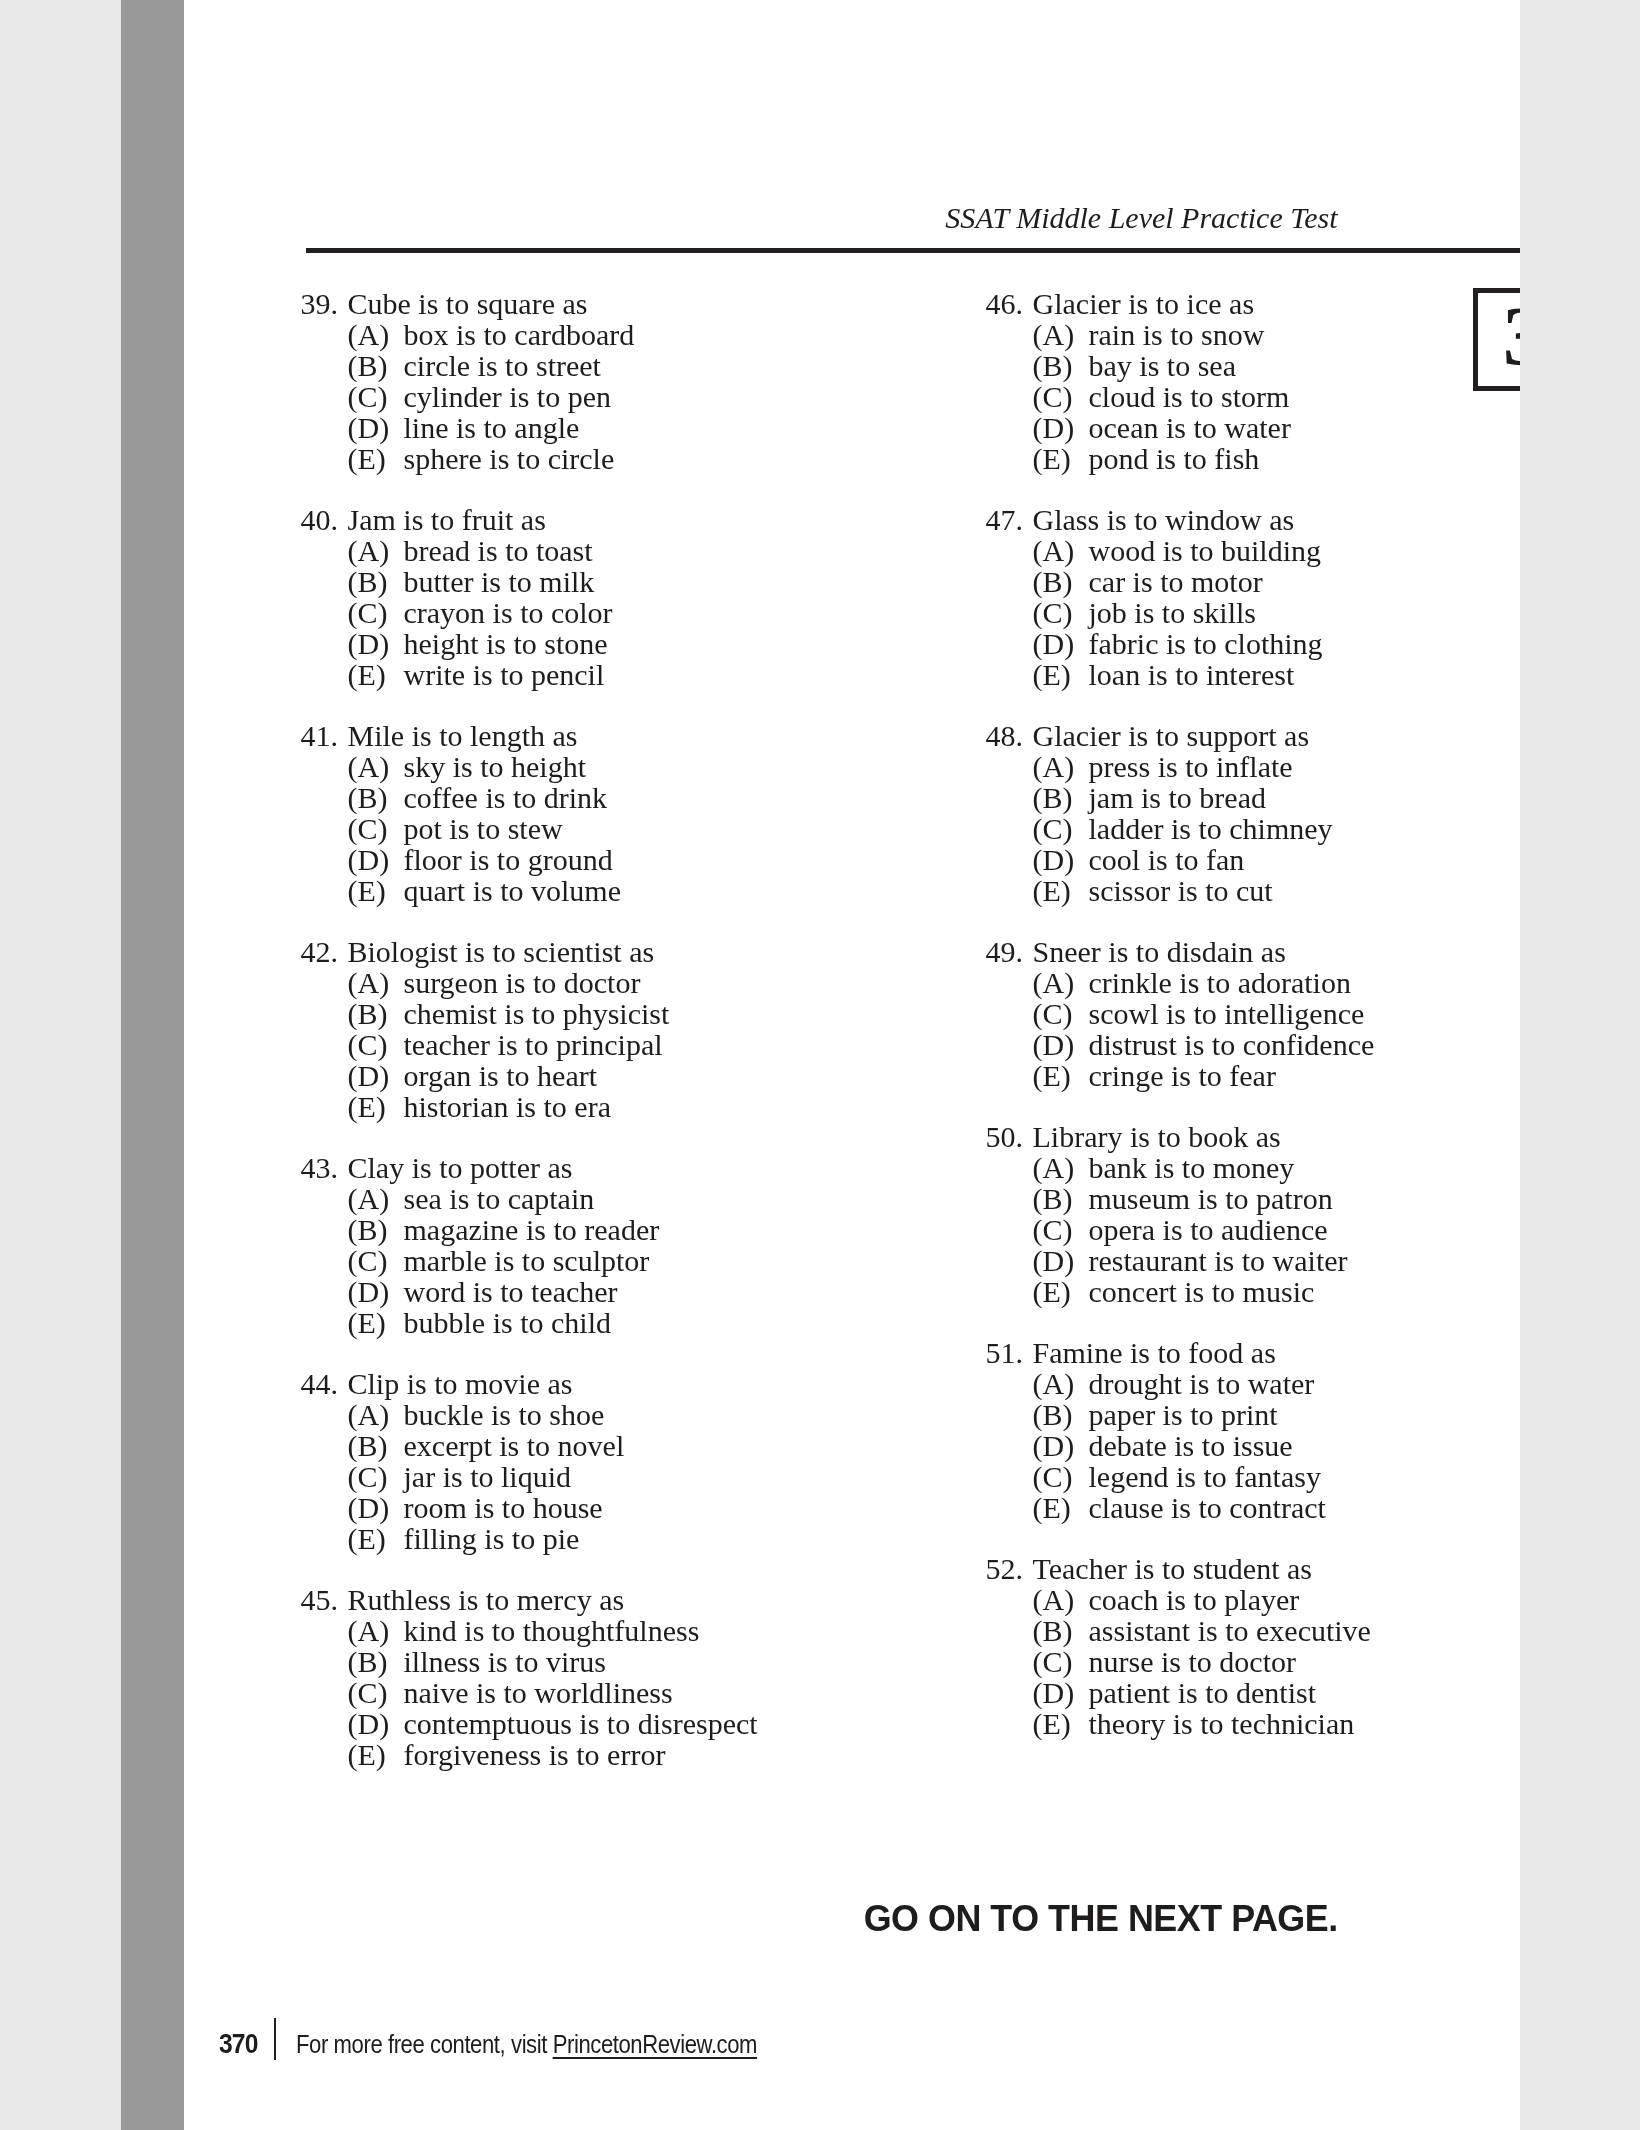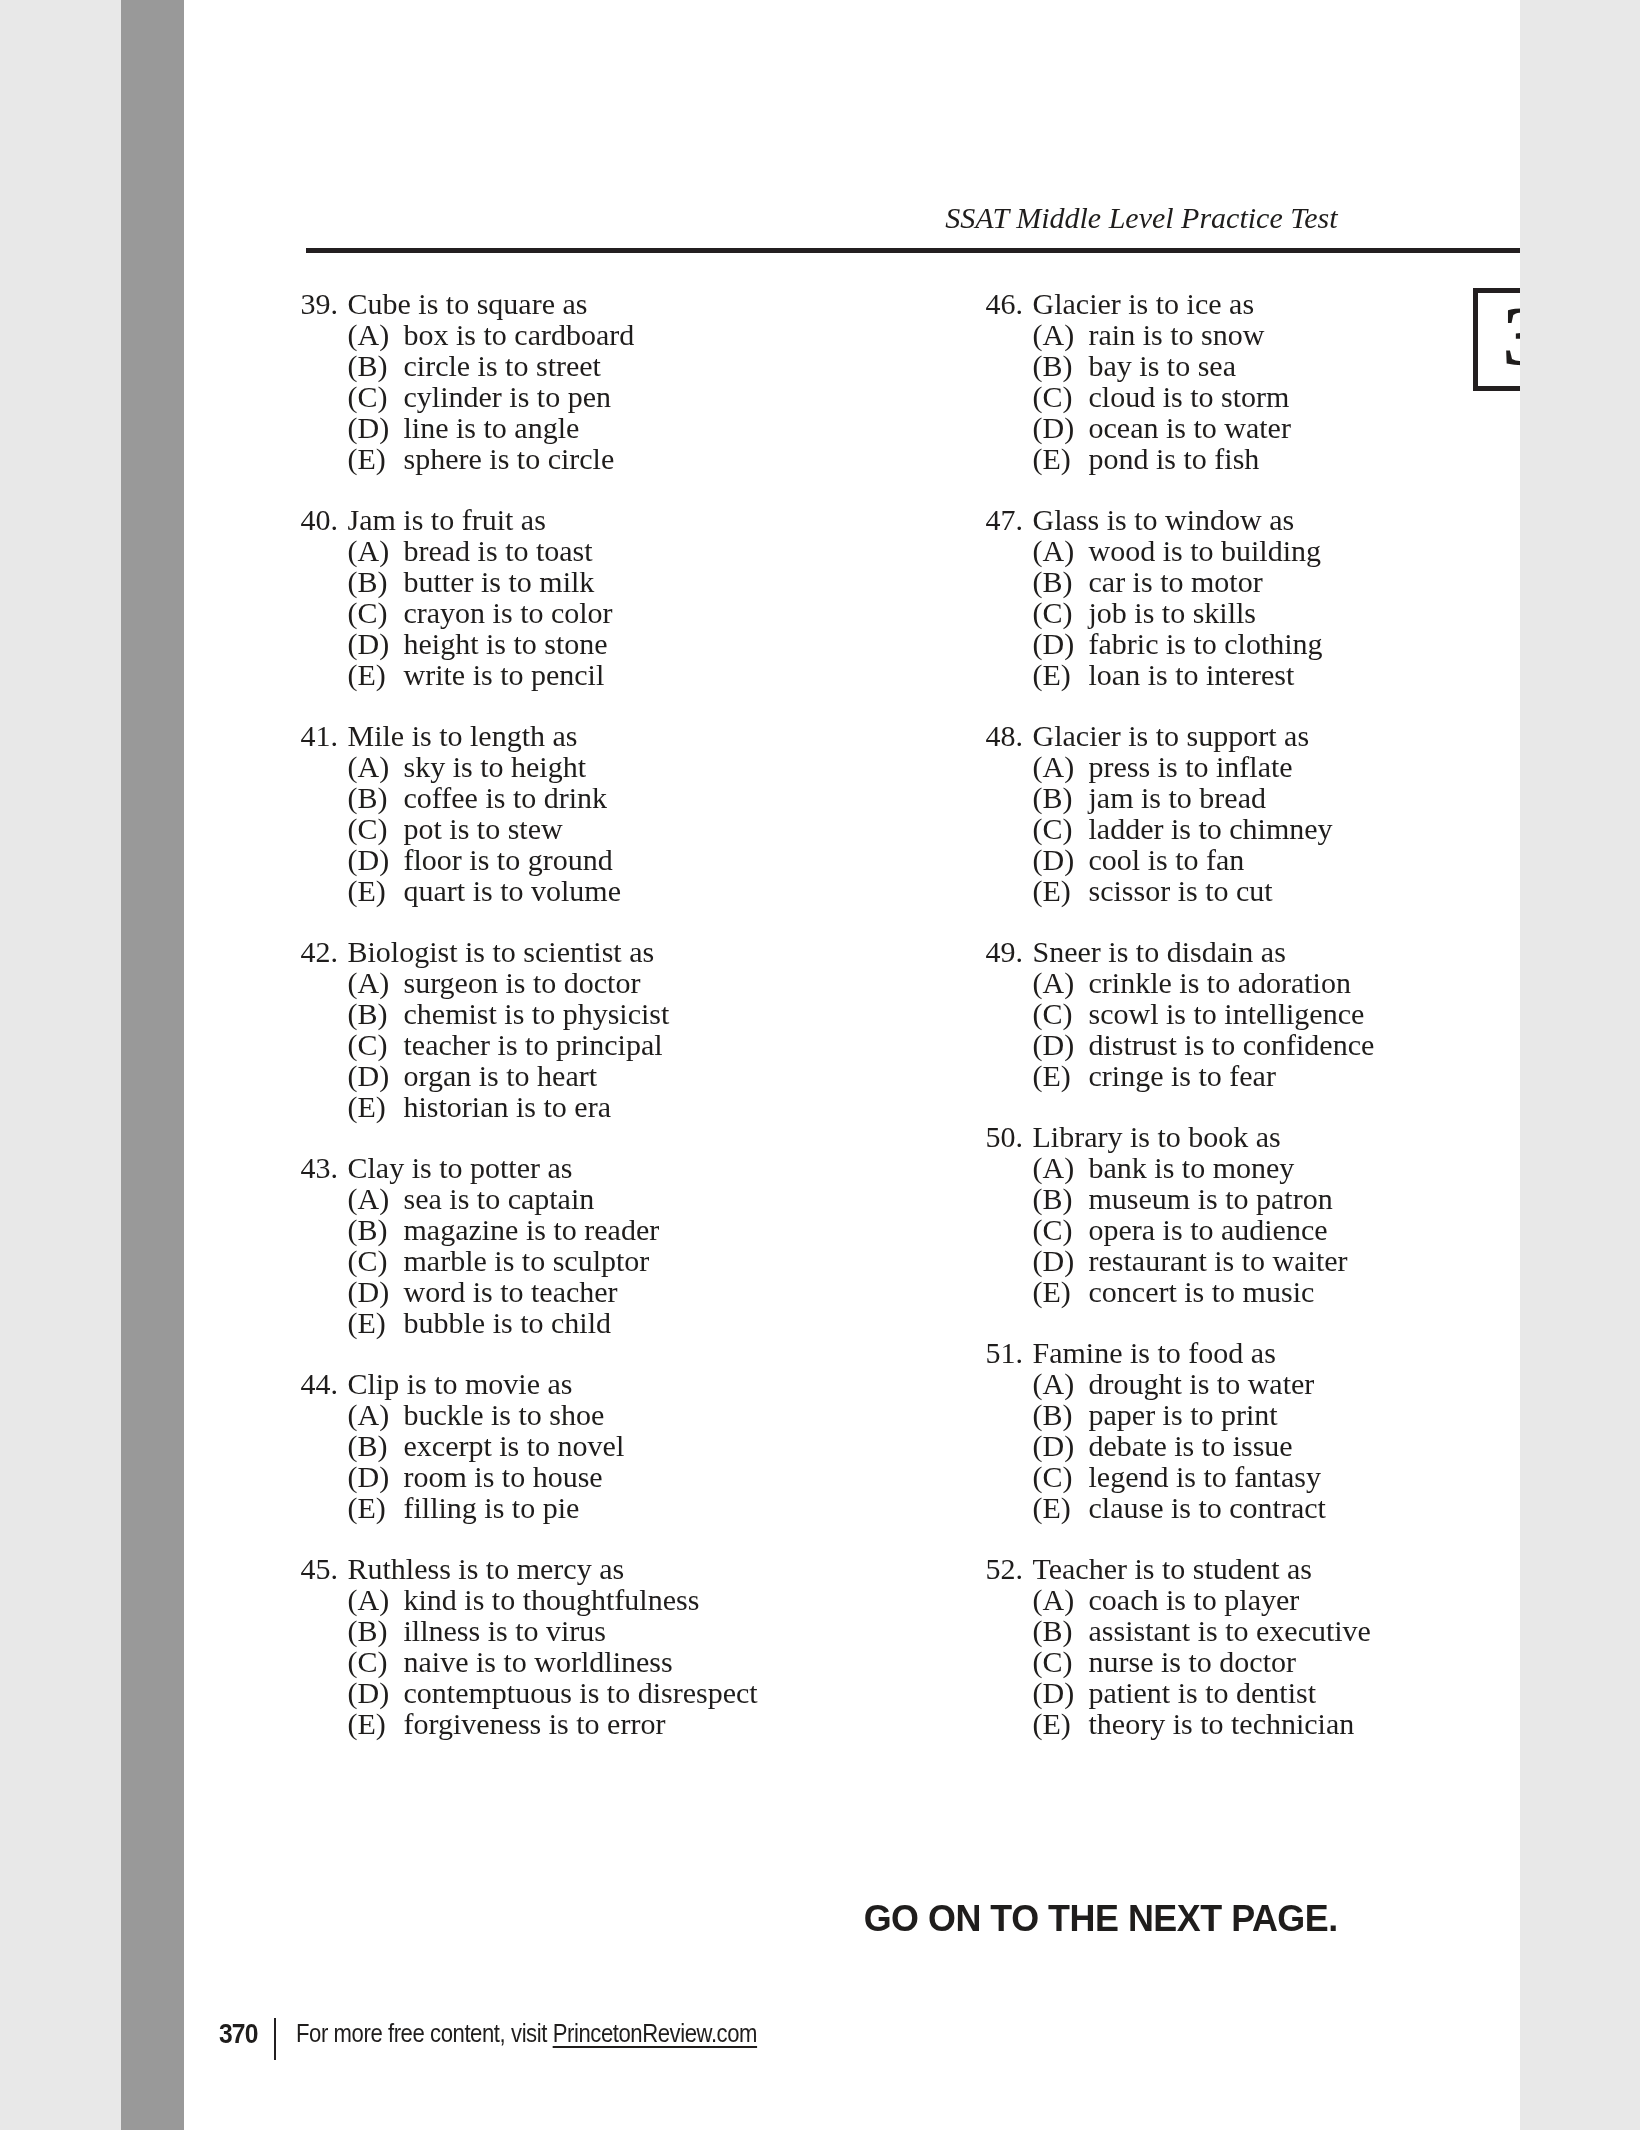--- a/index.html
+++ b/index.html
@@ -49,21 +49,21 @@
   .go-on{
     position:absolute;top:1897px;right:182px;
     font-family:"Liberation Sans", sans-serif;
     font-weight:bold;font-size:37px;line-height:44px;
     letter-spacing:-0.5px;
     transform:scaleX(0.97);transform-origin:right center;
     white-space:nowrap;
   }
   .footer{
     position:absolute;left:98px;top:2018px;
-    display:flex;align-items:flex-start;
+    display:flex;align-items:flex-end;
     font-family:"Liberation Sans", sans-serif;
   }
   .page-num{
     font-weight:bold;font-size:28px;letter-spacing:-1px;
     transform:scaleX(0.88);transform-origin:left center;
   }
   .footer-divider{
     width:2px;height:42px;background:#231f20;
     margin-left:12px;margin-right:20px;
   }
@@ -133,20 +133,21 @@
         <div class="choice"><span class="choice-label">(B)</span><span class="choice-text">magazine is to reader</span></div>
         <div class="choice"><span class="choice-label">(C)</span><span class="choice-text">marble is to sculptor</span></div>
         <div class="choice"><span class="choice-label">(D)</span><span class="choice-text">word is to teacher</span></div>
         <div class="choice"><span class="choice-label">(E)</span><span class="choice-text">bubble is to child</span></div>
       </div>
       <div class="question">
         <span class="q-num">44.</span>
         <div class="q-stem">Clip is to movie as</div>
         <div class="choice"><span class="choice-label">(A)</span><span class="choice-text">buckle is to shoe</span></div>
         <div class="choice"><span class="choice-label">(B)</span><span class="choice-text">excerpt is to novel</span></div>
+        <div class="choice"><span class="choice-label">(C)</span><span class="choice-text">jar is to liquid</span></div>
         <div class="choice"><span class="choice-label">(D)</span><span class="choice-text">room is to house</span></div>
         <div class="choice"><span class="choice-label">(E)</span><span class="choice-text">filling is to pie</span></div>
       </div>
       <div class="question">
         <span class="q-num">45.</span>
         <div class="q-stem">Ruthless is to mercy as</div>
         <div class="choice"><span class="choice-label">(A)</span><span class="choice-text">kind is to thoughtfulness</span></div>
         <div class="choice"><span class="choice-label">(B)</span><span class="choice-text">illness is to virus</span></div>
         <div class="choice"><span class="choice-label">(C)</span><span class="choice-text">naive is to worldliness</span></div>
         <div class="choice"><span class="choice-label">(D)</span><span class="choice-text">contemptuous is to disrespect</span></div>

